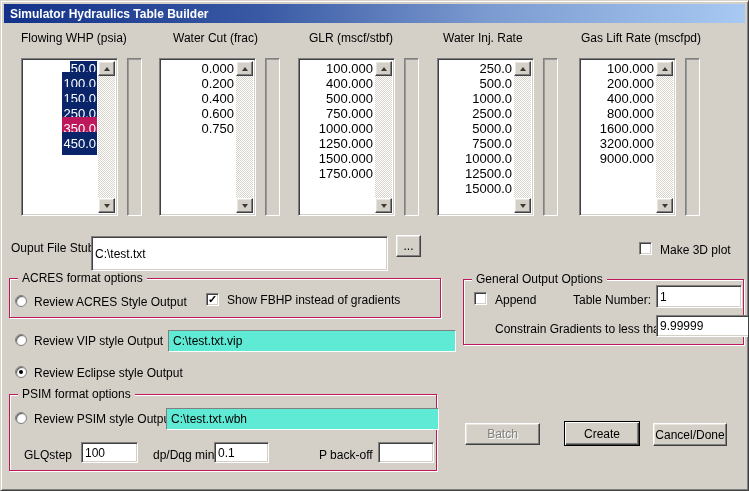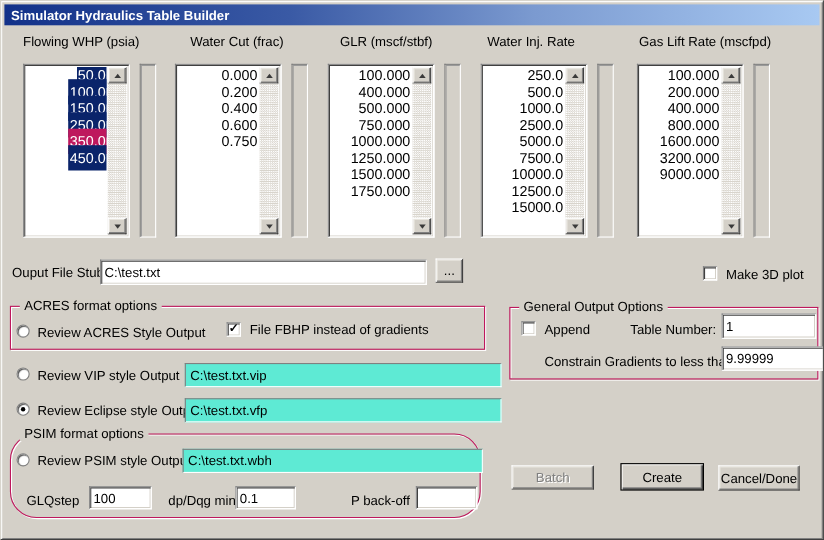--- a/index.html
+++ b/index.html
@@ -191,53 +191,52 @@
           <div class="sb-track"></div>
           <div class="sb-btn">
             <i class="tri-down"></i>
           </div>
         </div>
       </div>
       <div class="strip" style="left: 684px;"></div>
     </div>
 
   <div class="lbl" style="left:10px;top:240px;">Ouput File Stub</div>
-  <input class="edit" style="left: 90px; top: 235px; width: 297px; height: 23px;" value="C:\test.txt">
+  <input class="edit" style="left: 90px; top: 235px; width: 297px; height: 35px;" value="C:\test.txt">
   <div class="btn3d" style="left:395px;top:234px;width:25px;height:22px;">...</div>
 
   <span class="cb" style="left:638px;top:241px;">
       <span class="check">✓</span>
     </span>
   <div class="lbl" style="left:659px;top:242px;">Make 3D plot</div>
 
   <div class="group" style="left:8px;top:277px;width:432px;height:40px;">
     <div class="group-title">ACRES format options</div>
   </div>
   <span class="rb" style="left:14px;top:294px;">
       <span class="dot"></span>
     </span>
   <div class="lbl" style="left:33px;top:294px;">Review ACRES Style Output</div>
   <span class="cb on" style="left:205px;top:292px;">
       <span class="check">✓</span>
     </span>
-  <div class="lbl" style="left:226px;top:292px;">File FBHP instead of gradients</div>
+  <div class="lbl" style="left:226px;top:292px;">Show FBHP instead of gradients</div>
 
   <span class="rb" style="left:14px;top:333px;">
       <span class="dot"></span>
     </span>
   <div class="lbl" style="left:33px;top:333px;">Review VIP style Output</div>
   <div class="flatfield" style="left:167px;top:329px;width:288px;height:22px;">C:\test.txt.vip</div>
 
   <span class="rb on" style="left:14px;top:365px;">
       <span class="dot"></span>
     </span>
   <div class="lbl" style="left:33px;top:365px;">Review Eclipse style Output</div>
-  <div class="flatfield" style="left:167px;top:361px;width:288px;height:22px;">C:\test.txt.vfp</div>
-
-  <div class="group" style="left:8px;top:393px;width:428px;height:77px;border-radius:24px;">
+
+  <div class="group" style="left:8px;top:393px;width:428px;height:77px;">
     <div class="group-title">PSIM format options</div>
   </div>
   <span class="rb" style="left:14px;top:411px;">
       <span class="dot"></span>
     </span>
   <div class="lbl" style="left:33px;top:411px;">Review PSIM style Output</div>
   <div class="flatfield" style="left:165px;top:407px;width:273px;height:22px;">C:\test.txt.wbh</div>
 
   <div class="lbl" style="left:23px;top:447px;">GLQstep</div>
   <input class="edit" style="left: 80px; top: 441px; width: 57px; height: 21px;" value="100">

